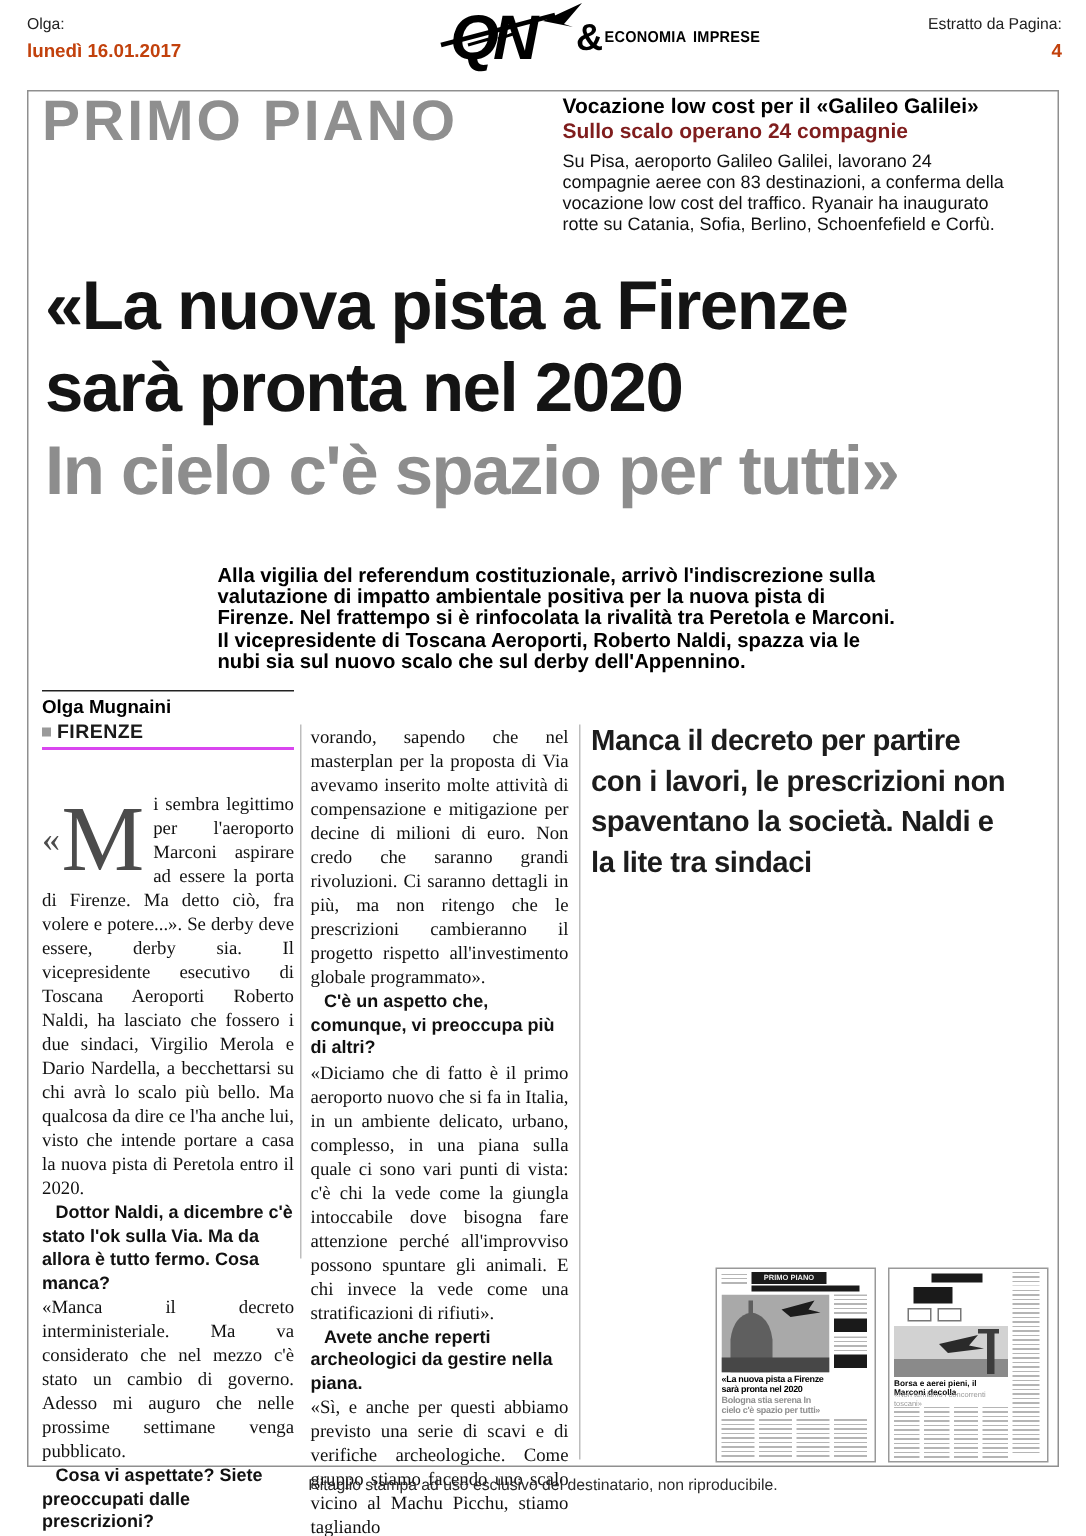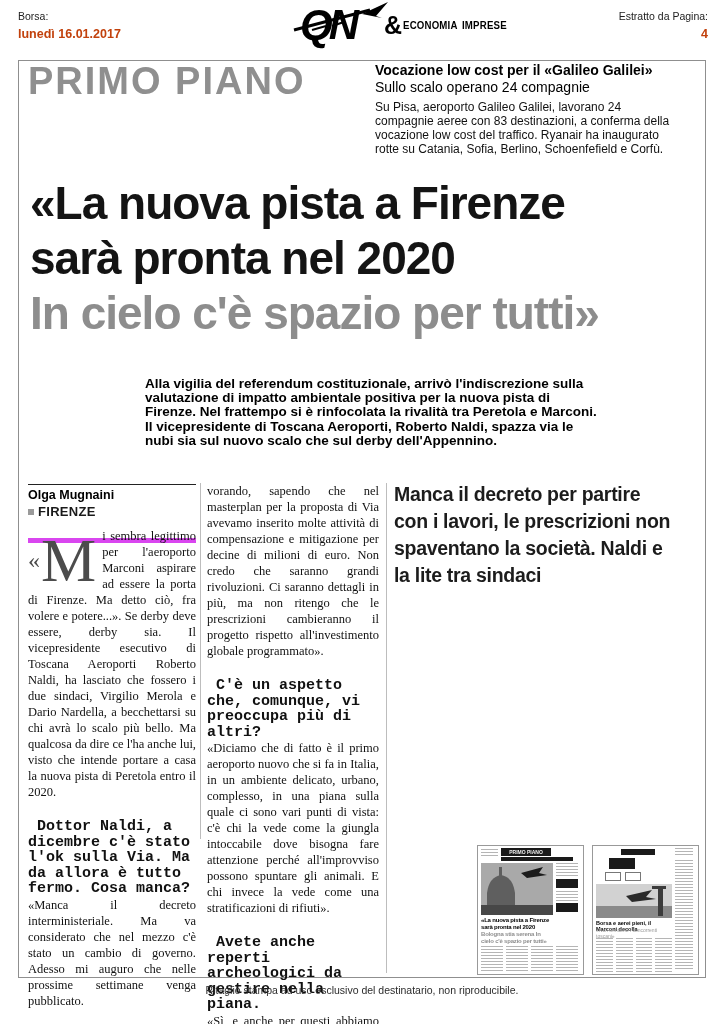--- a/index.html
+++ b/index.html
@@ -26,39 +26,39 @@
   .logo-lines { display:flex; flex-direction:row; }
   .logo-line { font-size:10.5px; font-weight:bold; color:#000; line-height:1.05; letter-spacing:0.2px; transform:scaleX(0.92); transform-origin:left; }
   
   .main-box { position:absolute; left:18px; top:60px; width:688px; height:918px; border:1px solid #8f8f8f; background:#fff; }
   
   .kicker { position:absolute; left:28px; top:62px; font-size:38px; font-weight:bold; color:#8f8f8f; letter-spacing:2px; line-height:1; }
   .subkicker { position:absolute; left:28px; top:103px; font-size:21px; color:#111; letter-spacing:0.4px; line-height:1.1; }
   
   .sb-art { position:absolute; left:375px; top:62px; width:322px; }
   .sb-title { font-size:14px; font-weight:bold; color:#000; line-height:1.15; }
-  .sb-sub { font-size:14px; font-weight:normal; color:#000000; line-height:1.2; margin-top:1px; }
+  .sb-sub { font-size:14px; font-weight:bold; color:#7f1d1d; line-height:1.2; margin-top:1px; }
   .sb-body { font-size:12px; color:#111; line-height:1.17; margin-top:4px; width:305px; }
   
   .headline { position:absolute; left:30px; top:136px; width:670px; font-weight:bold; letter-spacing:-1px; line-height:55px; font-size:46px;margin-top:40px; }
   .hl-black { color:#141414; }
   .hl-gray  { color:#8d8d8d; }
   
   .standfirst { position:absolute; left:145px; top:377px; width:452px; font-size:13.5px; font-weight:bold; line-height:14.2px; color:#000; }
   
-  .byline { position:absolute; left:28px; top:484px; width:168px; border-top:1.5px solid #222; border-bottom:5px solid #d946ef; padding:3px 0 19px 0; }
+  .byline { position:absolute; left:28px; top:460px; width:168px; border-top:1.5px solid #222; border-bottom:2px solid #d946ef; padding:3px 0 3px 0; }
   .by-author { font-size:12.5px; font-weight:bold; color:#000; }
   .by-loc { display:flex; align-items:center; margin-top:2px; }
   .by-square { width:6px; height:6px; background:#9a9a9a; margin-right:4px; }
   .by-city { font-size:13px; font-weight:bold; color:#1a1a1a; letter-spacing:0.3px; }
   
   .col { position:absolute; text-align:justify; font-family:"Liberation Serif", serif; font-size:12.5px; line-height:16px; color:#111; }
   .col1 { left:28px; top:528px; width:168px; }
   .col2 { left:207px; top:483px; width:172px; }
-  .q { font-family:Liberation Mono, monospace; font-weight:bold; font-size:15px; line-height:15.5px; margin-top:19px; text-indent:9px; text-align:left; }
+  .q { font-family:Liberation Sans, sans-serif; font-weight:bold; font-size:12px; line-height:15.5px; margin-top:1px; text-indent:9px; text-align:left; }
   .a { margin:0; }
   .vrule { position:absolute; width:1px; background:#bdbdbd; }
   .vrule1 { left:200px; top:483px; height:356px; }
   .vrule2 { left:386px; top:483px; height:490px; }
   .dropcap { float:left; margin:2px 6px 0 0; display:flex; align-items:center; height:60px; }
   .dc-quote { font-size:24px; color:#4c4c4c; font-family:"Liberation Serif", serif; margin-right:1px; }
   .dc-letter { font-size:62px; line-height:0.85; color:#4c4c4c; font-family:"Liberation Serif", serif; }
   
   .pullquote { position:absolute; left:394px; top:481px; width:285px; font-size:19.5px; font-weight:bold; line-height:27px; color:#1c1c1c; letter-spacing:-0.3px; }
   
@@ -77,21 +77,21 @@
   .th-cols { position:absolute; display:flex; gap:3px; }
   .th-cols > div { flex:1; }
   
   .footer { position:absolute; left:0; top:984px; width:724px; text-align:center; font-size:10.5px; color:#2b2b2b; }
 </style>
 </head>
 <body>
 
 <div class="page">
 
-  <div class="hdr-label date-label">Borsa:</div>
+  <div class="hdr-label date-label">Olga:</div>
   <div class="hdr-value date-value">lunedì 16.01.2017</div>
 
   <div class="logo">
     <span class="qn-text">QN</span>
     <svg class="logo-arrow" width="110" height="36" viewBox="0 0 110 36">
       <path d="M2 30 L78 10" stroke="#000" stroke-width="3" fill="none"></path>
       <path d="M70 14 L96 2 L84 16 L90 18 Z" fill="#000"></path>
       <path d="M20 30 L34 26 M40 26 L52 22" stroke="#000" stroke-width="2" fill="none"></path>
     </svg>
     <span class="logo-amp-group">

